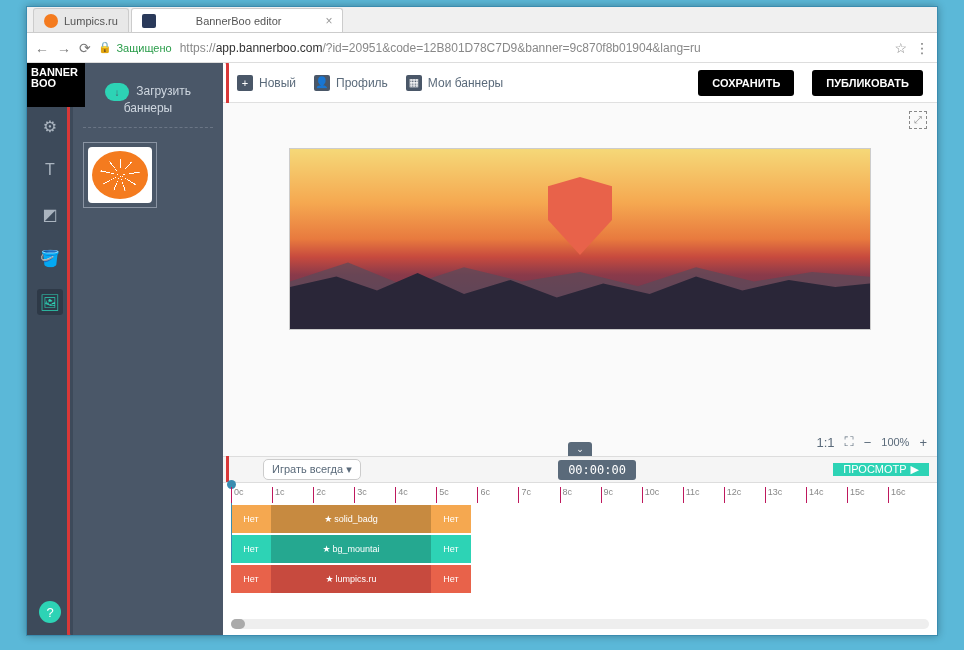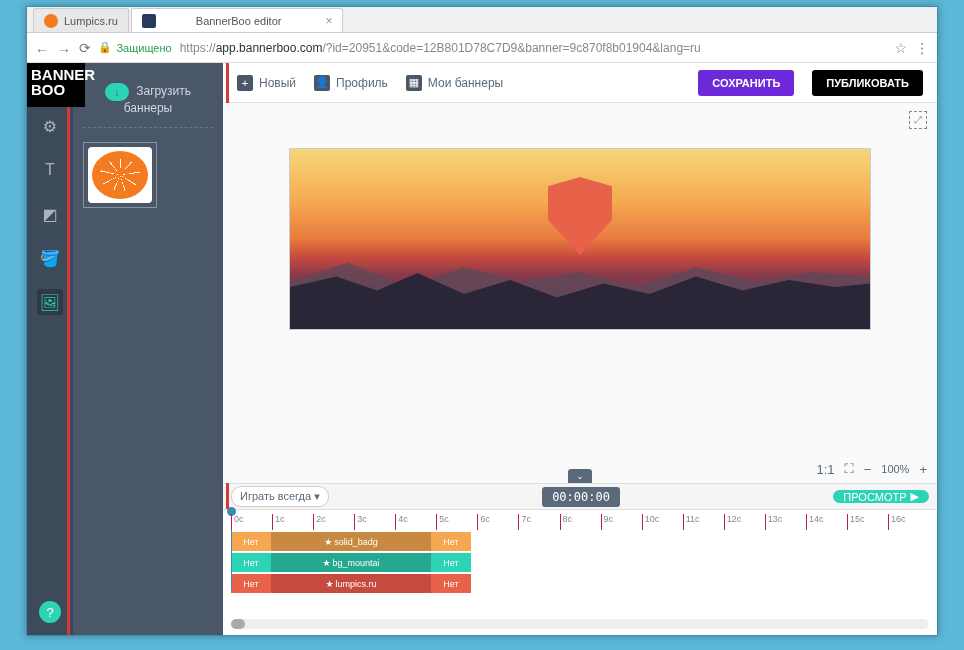--- a/index.html
+++ b/index.html
@@ -14,60 +14,60 @@
 .tab.active { background:#fff;gap:40px; }
 .tab .favicon { width:14px; height:14px; border-radius:2px; }
 .tab .x { color:#999; font-size:12px; margin-left:4px; }
 .addrbar { height:30px; display:flex; align-items:center; padding:0 8px; gap:8px; border-bottom:1px solid #ddd; }
 .navbtn { color:#777; font-size:14px; }
 .secure { color:#2a9d4a; font-size:11px; display:flex; align-items:center; gap:4px; }
 .url { flex:1; font-size:12px; color:#888; white-space:nowrap; overflow:hidden; }
 .url .dom { color:#333; }
 .star { color:#888; font-size:14px; }
 .app { flex:1; display:flex; overflow:hidden; position:relative; }
-.logo { position:absolute; top:0; left:0; width:58px; height:44px; background:#000; color:#fff; font-size:15px; font-weight:bold; padding:4px; line-height:1; z-index:1; }
+.logo { position:absolute; top:0; left:0; width:58px; height:44px; background:#000; color:#fff; font-size:11px; font-weight:bold; padding:4px; line-height:1; z-index:1; }
 .sidenav { width:46px; background:#3d4a5a; display:flex; flex-direction:column; align-items:center; padding-top:50px; gap:18px; }
 .sideicon { width:26px; height:26px; display:flex; align-items:center; justify-content:center; color:#aab4bf; font-size:16px; border-radius:3px; }
 .sideicon.active { background:#2e3947; color:#2dd3b5; }
 .sideicon.help { margin-top:auto; margin-bottom:12px; background:#2dd3b5; color:#fff; border-radius:50%; width:22px; height:22px; font-size:13px; }
 .panel { width:150px; background:#4a5768; display:flex; flex-direction:column; align-items:flex-start; padding:14px 10px; position:relative; }
 .highlight { position:absolute; top:-6px; left:-6px; right:-6px; bottom:-6px; border:3px solid #d93838; border-radius:8px; pointer-events:none; }
 .upload { text-align:center; color:#cfd7e0; font-size:12px; padding:6px 0 12px; border-bottom:1px dashed #6a7585; width:100%; }
 .upload .cloud { display:inline-flex; width:24px; height:18px; background:#2dd3b5; border-radius:10px; align-items:center; justify-content:center; color:#4a5768; font-size:10px; margin-right:4px; vertical-align:middle; }
 .thumb { margin-top:14px; width:74px; height:66px; border:1px solid #8a94a3; padding:4px; background:#4a5768; }
 .thumb-img { width:100%; height:100%; background:#fff; border-radius:4px; position:relative; overflow:hidden; }
 .orange { position:absolute; inset:4px; background:#f47b1f; border-radius:50%; }
 .orange::before { content:""; position:absolute; inset:8px; background:conic-gradient(#fff 0 4deg,#f47b1f 4deg 40deg,#fff 40deg 44deg,#f47b1f 44deg 80deg,#fff 80deg 84deg,#f47b1f 84deg 120deg,#fff 120deg 124deg,#f47b1f 124deg 160deg,#fff 160deg 164deg,#f47b1f 164deg 200deg,#fff 200deg 204deg,#f47b1f 204deg 240deg,#fff 240deg 244deg,#f47b1f 244deg 280deg,#fff 280deg 284deg,#f47b1f 284deg 320deg,#fff 320deg 324deg,#f47b1f 324deg 360deg); border-radius:50%; }
 .main { flex:1; display:flex; flex-direction:column; background:#fff; }
 .topbar { height:40px; border-bottom:1px solid #e0e0e0; display:flex; align-items:center; padding:0 14px; gap:18px; }
 .tbitem { display:flex; align-items:center; gap:6px; font-size:12px; color:#5a6a7a; }
 .tbicon { width:16px; height:16px; background:#4a5768; border-radius:2px; display:flex; align-items:center; justify-content:center; color:#fff; font-size:11px; }
 .spacer { flex:1; }
 .btn { padding:7px 14px; border-radius:3px; font-size:11px; color:#fff; font-weight:bold; }
-.btn.save { background:#6d28d9; }
+.btn.save { background:#000000; }
 .btn.pub { background:#000000; }
 .canvas-area { flex:1; background:#fafafa; position:relative; overflow:hidden; }
 .expand { position:absolute; top:8px; right:10px; width:18px; height:18px; border:1px dashed #888; display:flex; align-items:center; justify-content:center; color:#888; font-size:10px; }
 .canvas { position:absolute; top:46px; left:50%; transform:translateX(-50%); width:580px; height:180px; box-shadow:0 0 0 1px #ccc; overflow:hidden; }
 .sky { position:absolute; inset:0; background:linear-gradient(#f5d878 0%,#f5a850 30%,#e87a3e 50%,#c74a3e 60%,#8a3a4a 70%,#4a3a5a 100%); }
 .mtn1 { position:absolute; bottom:0; left:0; right:0; height:70px; background:#2a2638; clip-path:polygon(0 40%,8% 25%,15% 45%,22% 20%,30% 50%,38% 30%,46% 55%,54% 35%,62% 50%,70% 25%,78% 45%,86% 30%,94% 40%,100% 35%,100% 100%,0 100%); }
 .mtn2 { position:absolute; bottom:0; left:0; right:0; height:95px; background:#5a4a5a; opacity:.7; clip-path:polygon(0 50%,10% 30%,20% 55%,30% 35%,40% 50%,50% 40%,60% 55%,70% 35%,80% 50%,90% 40%,100% 45%,100% 100%,0 100%); }
 .shield { position:absolute; top:28px; left:50%; transform:translateX(-50%); width:64px; height:78px; background:#e8624a; clip-path:polygon(50% 0,100% 12%,100% 55%,50% 100%,0 55%,0 12%); }
 .zoombar { position:absolute; bottom:6px; right:10px; display:flex; align-items:center; gap:10px; font-size:11px; color:#5a6a7a; }
 .zicon { color:#5a6a7a; font-size:13px; }
 .collapse { position:absolute; bottom:0; left:50%; transform:translateX(-50%); width:24px; height:14px; background:#5a6a7a; border-radius:3px 3px 0 0; color:#fff; font-size:9px; display:flex; align-items:center; justify-content:center; }
 .playbar { height:26px; background:#f5f5f5; border-top:1px solid #ddd; display:flex; align-items:center; padding:0 8px; gap:8px; }
-.dropdown { border:1px solid #ccc; background:#fff; padding:3px 8px; font-size:11px; color:#5a6a7a; border-radius:10px; }
+.dropdown { border:1px solid #ccc; background:#fff; padding:3px 8px; font-size:11px; color:#5a6a7a; border-radius:5px;margin-left:32px; }
 .timecode { margin:0 auto; background:#5a6a7a; color:#fff; padding:3px 10px; font-size:12px; border-radius:3px; font-family:monospace; }
-.preview { background:#2dd3b5; color:#fff; padding:0 10px; font-size:11px; border-radius:10px; display:flex; align-items:center; gap:4px; }
+.preview { background:#2dd3b5; color:#fff; padding:0 10px; font-size:11px; border-radius:0; display:flex; gap:4px; }
 .timeline { background:#fff; border-top:1px solid #ddd; padding:4px 8px 40px; position:relative; }
 .ruler { display:flex; font-size:9px; color:#888; height:16px; position:relative; }
 .tick { flex:1; border-left:1px solid #be185d; padding-left:2px; }
 .tracks { margin-top:2px; }
-.track { display:flex; height:19px; margin-bottom:2px; width:240px; }
+.track { display:flex; height:28px; margin-bottom:2px; width:240px; }
 .seg { font-size:9px; color:#fff; display:flex; align-items:center; justify-content:center; gap:2px; }
 .seg.no { width:40px; }
 .seg.name { flex:1; }
 .seg.end { width:40px; }
 .t1 .seg { background:#f5a850; } .t1 .name { background:#c78a40; }
 .t2 .seg { background:#2dd3b5; } .t2 .name { background:#25a890; }
 .t3 .seg { background:#e8624a; } .t3 .name { background:#c74a3e; }
 .scrollx { position:absolute; bottom:6px; left:8px; right:8px; height:10px; background:#eee; border-radius:5px; }
 .scrollx::after { content:""; position:absolute; left:0; width:14px; height:10px; background:#aaa; border-radius:5px; }
 .playhead { position:absolute; top:0; left:8px; width:1px; height:80px; background:#3a8cb0; }

